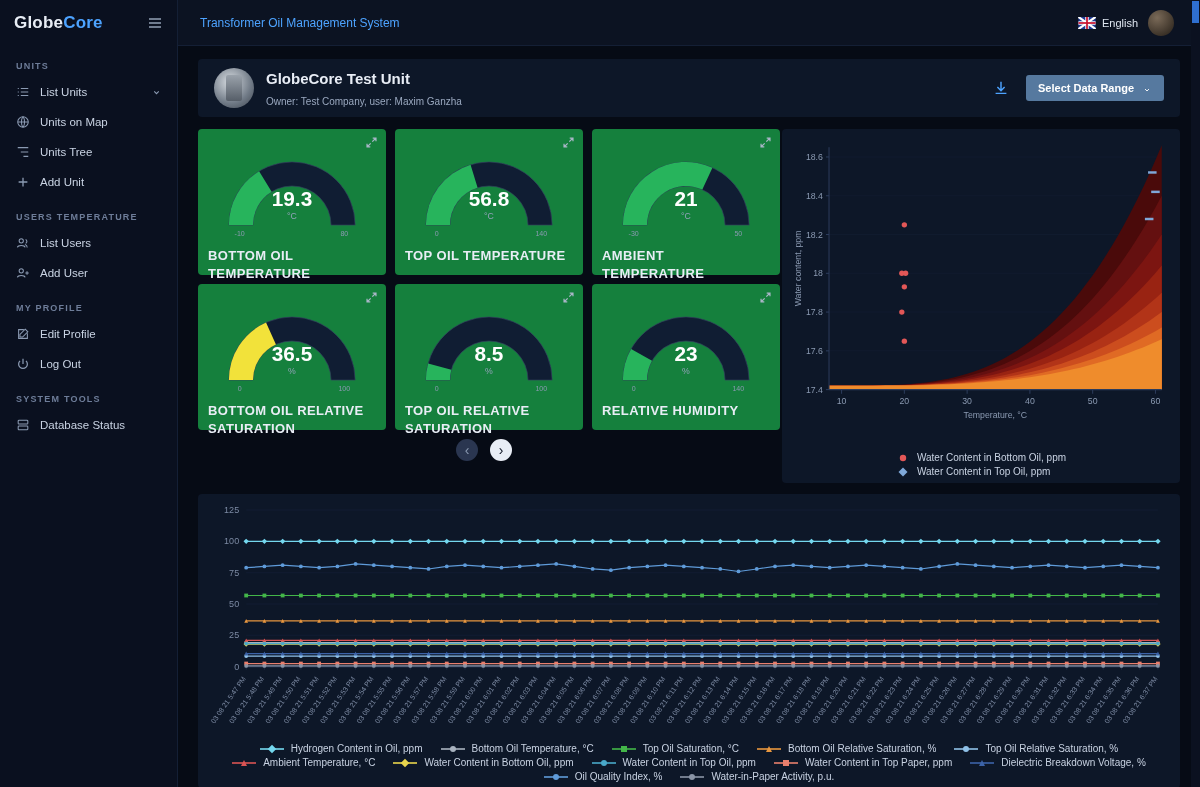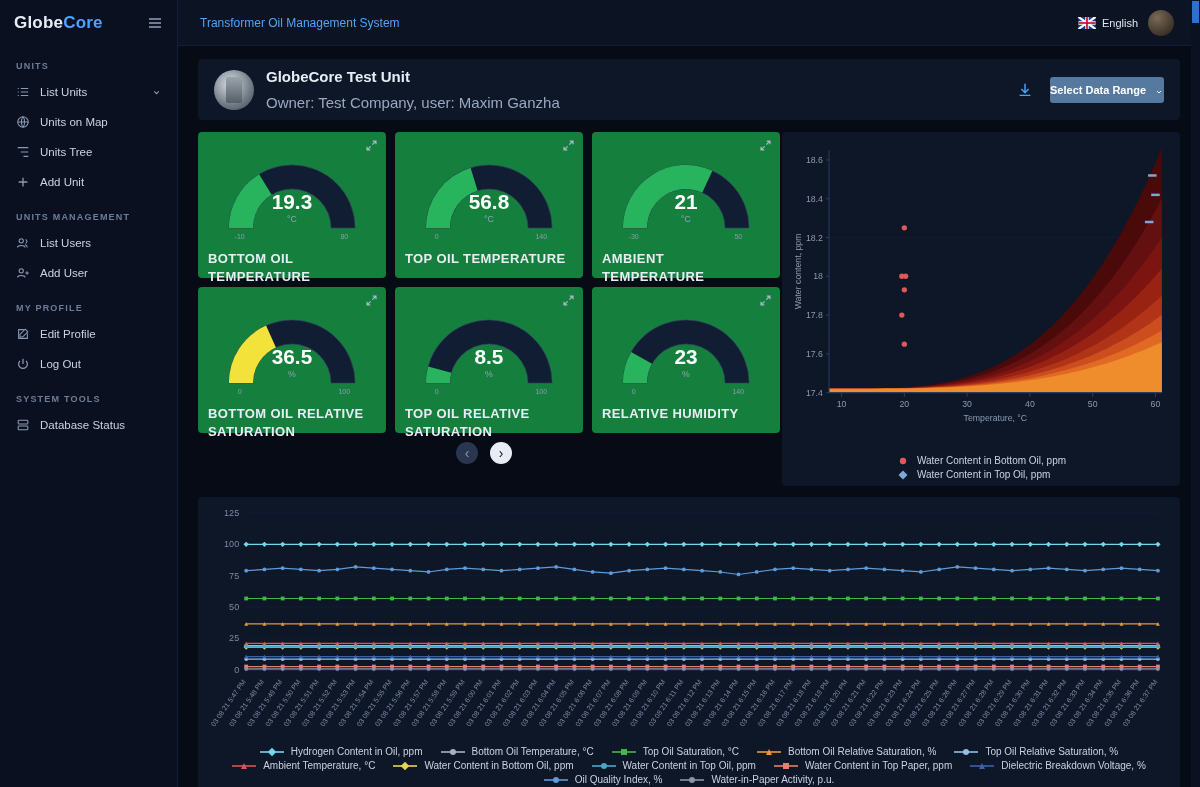--- a/index.html
+++ b/index.html
@@ -24,24 +24,24 @@
   .topbar-title{color:#4da3ff;font-size:12px}
   .topbar-right{display:flex;align-items:center;gap:10px}
   .lang{font-size:11px;color:#dfe6f0;display:flex;gap:6px;align-items:center;cursor:pointer}
   .avatar{width:26px;height:26px;border-radius:50%;background:radial-gradient(circle at 35% 30%,#7a6a58,#241d16);cursor:pointer}
   .content{flex:1;padding:13px 20px;overflow:hidden}
   
   .unit-card{background:#0d1728;border-radius:4px;padding:9px 16px;display:flex;align-items:center;gap:12px}
   .unit-thumb{width:40px;height:40px;border-radius:50%;background:radial-gradient(circle at 40% 35%,#d8dde2,#707a86 60%,#3c434d);position:relative;flex-shrink:0;overflow:hidden}
   .unit-thumb::after{content:"";position:absolute;left:12px;top:7px;width:16px;height:26px;background:linear-gradient(#9aa2ab,#565e68);border-radius:2px}
   .unit-name{font-size:15px;font-weight:bold}
-  .unit-owner{font-size:15px;color:#9aa8bf;margin-top:9px}
+  .unit-owner{font-size:10px;color:#9aa8bf;margin-top:9px}
   .unit-actions{margin-left:auto;display:flex;gap:16px;align-items:center}
   .dl-btn{color:#4da3ff;cursor:pointer;display:flex;background:none;border:none}
-  .range-btn{background:#56799f;color:#fff;font-size:11px;font-weight:bold;padding:7px 0;border:none;border-radius:3px;display:flex;align-items:flex-end;gap:8px;cursor:pointer;font-family:inherit}
+  .range-btn{background:#56799f;color:#fff;font-size:11px;font-weight:bold;padding:7px 12px;border:none;border-radius:3px;display:flex;align-items:flex-end;gap:8px;cursor:pointer;font-family:inherit}
   .range-btn svg{opacity:.9}
   
   .dash{display:flex;gap:12px;margin-top:12px}
   .left-col{width:572px;flex-shrink:0}
   .gauge-grid{display:grid;grid-template-columns:repeat(3,1fr);gap:9px}
   .gauge-card{background:#15803d;border-radius:4px;padding:8px 10px;position:relative;height:146px}
   .expand{position:absolute;top:7px;right:8px;color:#aab6c8;cursor:pointer;display:flex}
   .gauge-svg{display:block;margin:5px auto 0;width:168px;height:98px}
   .gauge-title{font-size:13px;font-weight:bold;letter-spacing:.4px;margin-top:7px;line-height:1.35}
   .carousel{display:flex;justify-content:center;gap:12px;margin-top:9px}
@@ -106,21 +106,21 @@
           <span class="nav-label">Units Tree</span>
         </div>
         <div class="nav-item">
           <span class="nav-ico">
             <svg viewBox="0 0 16 16" fill="none" stroke="currentColor" stroke-width="1.5">
               <path d="M8 3v10M3 8h10"></path>
             </svg>
           </span>
           <span class="nav-label">Add Unit</span>
         </div>
-        <div class="nav-section-title">UNITS MANAGEMENT</div>
+        <div class="nav-section-title">USERS TEMPERATURE</div>
         <div class="nav-item">
           <span class="nav-ico">
             <svg viewBox="0 0 16 16" fill="none" stroke="currentColor" stroke-width="1.2">
               <circle cx="6" cy="5.5" r="2.4"></circle>
               <path d="M1.6 13c.5-3 8.3-3 8.8 0M11 4a2.4 2.4 0 010 4.4M12.8 13c0-1.9-1.2-2.9-2.6-3.3"></path>
             </svg>
           </span>
           <span class="nav-label">List Users</span>
         </div>
         <div class="nav-item">

